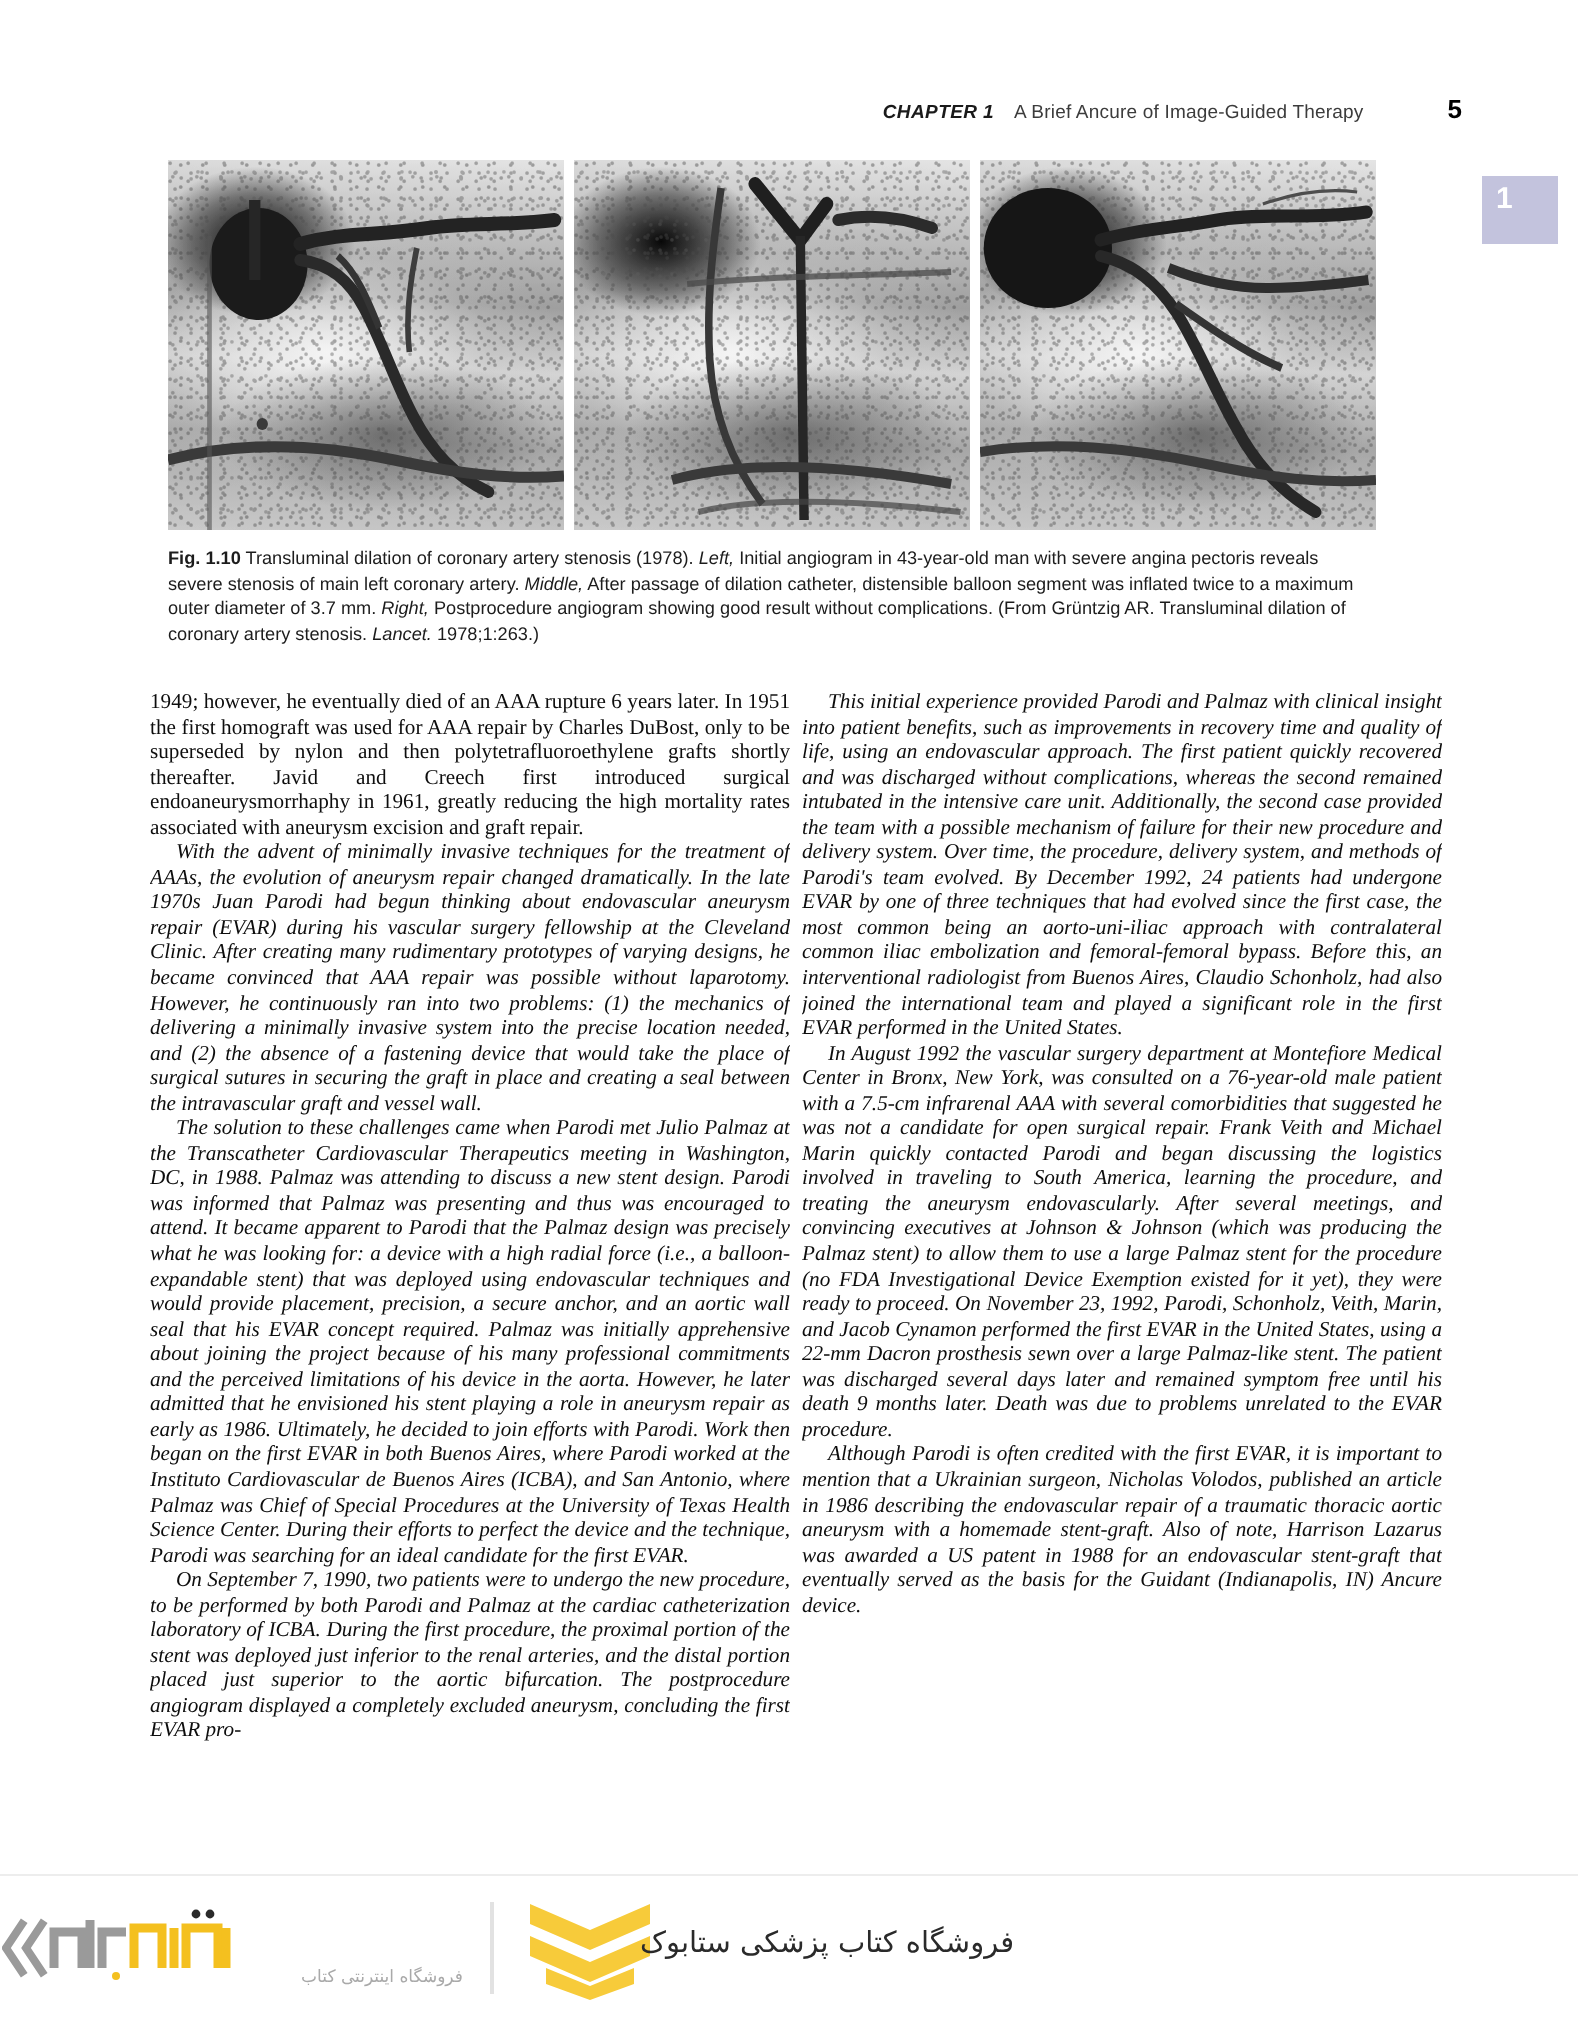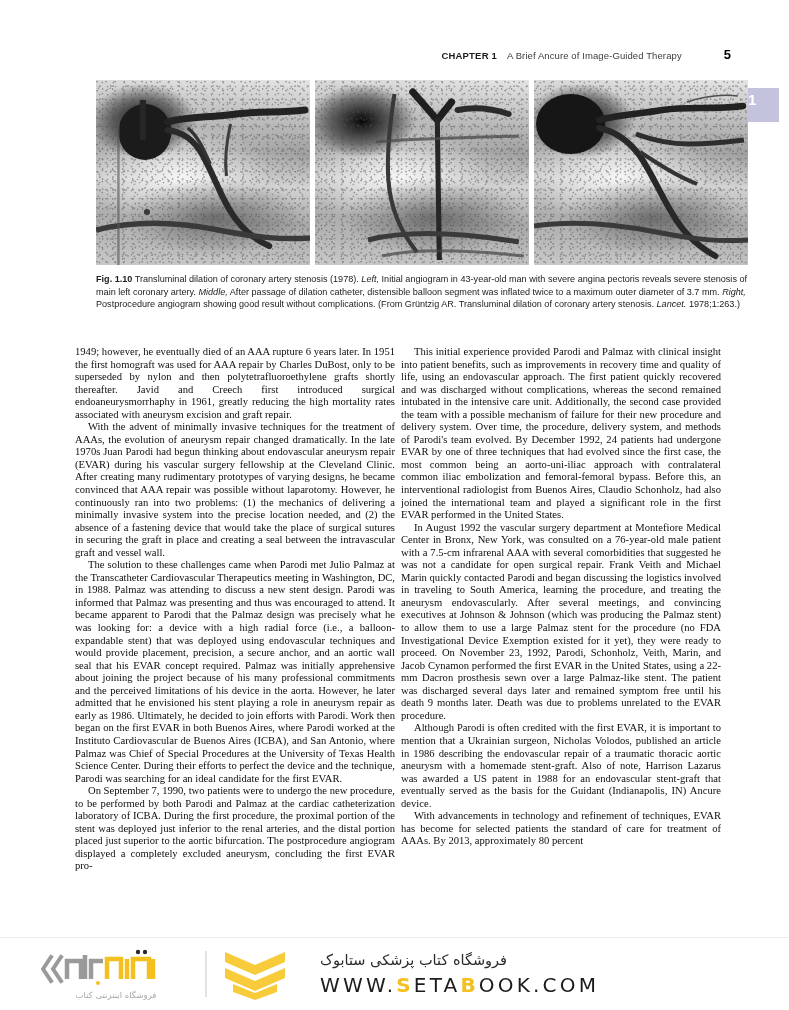--- a/index.html
+++ b/index.html
@@ -31,20 +31,21 @@
     justify-content: flex-end;
     gap: 0;
   }
   .rh-chapter {
     font-family: "Liberation Sans", sans-serif;
     font-weight: bold;
     font-size: 9.5px;
     letter-spacing: 0.2px;
     color: #1a1a1a;
     margin-right: 10px;
+    font-style: italic;
   }
   .rh-title {
     font-family: "Liberation Sans", sans-serif;
     font-size: 9.5px;
     color: #3c3c3c;
     letter-spacing: 0.1px;
   }
   .rh-pageno {
     font-family: "Liberation Sans", sans-serif;
     font-weight: bold;
@@ -69,22 +70,22 @@
     align-items: flex-start;
     justify-content: flex-start;
     padding: 3px 0 0 7px;
     box-sizing: border-box;
   }
 
   
   .figure {
     position: absolute;
     top: 80px;
-    left: 96px;
-    width: 652px;
+    left: 84px;
+    width: 604px;
   }
   .figure-images {
     display: flex;
     gap: 5px;
     height: 185px;
   }
   .angio {
     flex: 1 1 0;
     position: relative;
     overflow: hidden;
@@ -145,21 +146,21 @@
     flex: 1 1 0;
     font-family: "Liberation Serif", serif;
     font-size: 10.6px;
     line-height: 12.55px;
     text-align: justify;
     color: #0d0d0d;
     overflow: hidden;
     hyphens: none;
   }
   .col p { margin: 0; }
-  .col p.indent { text-indent: 13px; }
+  .col p.indent { text-indent: 13px; font-style: italic; }
 
   
   .col-fade {
     position: absolute;
     left: 0;
     right: 0;
     bottom: 0;
     height: 14px;
     background: linear-gradient(to bottom, rgba(255,255,255,0) 0%, rgba(255,255,255,0.88) 55%, rgba(255,255,255,1) 100%);
     pointer-events: none;
@@ -177,21 +178,21 @@
     display: flex;
     align-items: center;
   }
   .banner-left {
     width: 330px;
     display: flex;
     align-items: center;
     justify-content: center;
     gap: 14px;
   }
-  .logo-wrap { display: flex; flex-direction: column; align-items: center; }
+  .logo-wrap { display: flex; flex-direction: row; align-items: flex-end; }
   .logo-sub {
     font-family: "DejaVu Sans", sans-serif;
     font-size: 8.5px;
     color: #a9a9a9;
     margin-top: 1px;
     direction: rtl;
   }
   .logo-divider { width: 2px; height: 46px; background: #e2e2e2; }
   .banner-right {
     flex: 1;
@@ -288,21 +289,20 @@
     <div class="col" id="col-left">
         <p class="">1949; however, he eventually died of an AAA rupture 6 years later. In 1951 the first homograft was used for AAA repair by Charles DuBost, only to be superseded by nylon and then polytetrafluoroethylene grafts shortly thereafter. Javid and Creech first introduced surgical endoaneurysmorrhaphy in 1961, greatly reducing the high mortality rates associated with aneurysm excision and graft repair.</p>
         <p class="indent">With the advent of minimally invasive techniques for the treatment of AAAs, the evolution of aneurysm repair changed dramatically. In the late 1970s Juan Parodi had begun thinking about endovascular aneurysm repair (EVAR) during his vascular surgery fellowship at the Cleveland Clinic. After creating many rudimentary prototypes of varying designs, he became convinced that AAA repair was possible without laparotomy. However, he continuously ran into two problems: (1) the mechanics of delivering a minimally invasive system into the precise location needed, and (2) the absence of a fastening device that would take the place of surgical sutures in securing the graft in place and creating a seal between the intravascular graft and vessel wall.</p>
         <p class="indent">The solution to these challenges came when Parodi met Julio Palmaz at the Transcatheter Cardiovascular Therapeutics meeting in Washington, DC, in 1988. Palmaz was attending to discuss a new stent design. Parodi was informed that Palmaz was presenting and thus was encouraged to attend. It became apparent to Parodi that the Palmaz design was precisely what he was looking for: a device with a high radial force (i.e., a balloon-expandable stent) that was deployed using endovascular techniques and would provide placement, precision, a secure anchor, and an aortic wall seal that his EVAR concept required. Palmaz was initially apprehensive about joining the project because of his many professional commitments and the perceived limitations of his device in the aorta. However, he later admitted that he envisioned his stent playing a role in aneurysm repair as early as 1986. Ultimately, he decided to join efforts with Parodi. Work then began on the first EVAR in both Buenos Aires, where Parodi worked at the Instituto Cardiovascular de Buenos Aires (ICBA), and San Antonio, where Palmaz was Chief of Special Procedures at the University of Texas Health Science Center. During their efforts to perfect the device and the technique, Parodi was searching for an ideal candidate for the first EVAR.</p>
         <p class="indent">On September 7, 1990, two patients were to undergo the new procedure, to be performed by both Parodi and Palmaz at the cardiac catheterization laboratory of ICBA. During the first procedure, the proximal portion of the stent was deployed just inferior to the renal arteries, and the distal portion placed just superior to the aortic bifurcation. The postprocedure angiogram displayed a completely excluded aneurysm, concluding the first EVAR pro-</p>
       </div>
     <div class="col" id="col-right">
         <p class="indent">This initial experience provided Parodi and Palmaz with clinical insight into patient benefits, such as improvements in recovery time and quality of life, using an endovascular approach. The first patient quickly recovered and was discharged without complications, whereas the second remained intubated in the intensive care unit. Additionally, the second case provided the team with a possible mechanism of failure for their new procedure and delivery system. Over time, the procedure, delivery system, and methods of Parodi's team evolved. By December 1992, 24 patients had undergone EVAR by one of three techniques that had evolved since the first case, the most common being an aorto-uni-iliac approach with contralateral common iliac embolization and femoral-femoral bypass. Before this, an interventional radiologist from Buenos Aires, Claudio Schonholz, had also joined the international team and played a significant role in the first EVAR performed in the United States.</p>
         <p class="indent">In August 1992 the vascular surgery department at Montefiore Medical Center in Bronx, New York, was consulted on a 76-year-old male patient with a 7.5-cm infrarenal AAA with several comorbidities that suggested he was not a candidate for open surgical repair. Frank Veith and Michael Marin quickly contacted Parodi and began discussing the logistics involved in traveling to South America, learning the procedure, and treating the aneurysm endovascularly. After several meetings, and convincing executives at Johnson &amp; Johnson (which was producing the Palmaz stent) to allow them to use a large Palmaz stent for the procedure (no FDA Investigational Device Exemption existed for it yet), they were ready to proceed. On November 23, 1992, Parodi, Schonholz, Veith, Marin, and Jacob Cynamon performed the first EVAR in the United States, using a 22-mm Dacron prosthesis sewn over a large Palmaz-like stent. The patient was discharged several days later and remained symptom free until his death 9 months later. Death was due to problems unrelated to the EVAR procedure.</p>
         <p class="indent">Although Parodi is often credited with the first EVAR, it is important to mention that a Ukrainian surgeon, Nicholas Volodos, published an article in 1986 describing the endovascular repair of a traumatic thoracic aortic aneurysm with a homemade stent-graft. Also of note, Harrison Lazarus was awarded a US patent in 1988 for an endovascular stent-graft that eventually served as the basis for the Guidant (Indianapolis, IN) Ancure device.</p>
-        <p class="indent">With advancements in technology and refinement of techniques, EVAR has become for selected patients the standard of care for treatment of AAAs. By 2013, approximately 80 percent</p>
       </div>
     <div class="col-fade"></div>
   </div>
 
   <div class="banner">
     <div class="banner-left">
       <div class="logo-wrap">
         <svg width="150" height="40" viewBox="0 0 150 40">
           <path d="M10 8 L2 20 L10 32" stroke="#9a9a9a" stroke-width="4" fill="none" stroke-linecap="square"></path>
           <path d="M20 8 L12 20 L20 32" stroke="#9a9a9a" stroke-width="4" fill="none" stroke-linecap="square"></path>
@@ -321,17 +321,16 @@
       </div>
       <div class="logo-divider"></div>
       <svg width="68" height="52" viewBox="0 0 68 52">
         <path d="M4 4 L34 17 L64 4 L64 14 L34 27 L4 14 Z" fill="#f7cb3a"></path>
         <path d="M4 20 L34 33 L64 20 L64 30 L34 43 L4 30 Z" fill="#f7cb3a"></path>
         <path d="M12 36 L34 45 L56 36 L56 44 L34 52 L12 44 Z" fill="#f7cb3a"></path>
       </svg>
     </div>
     <div class="banner-right">
       <div class="fa-line">فروشگاه کتاب پزشکی ستابوک</div>
-      <div class="url-line"><span>WWW.</span><span class="hl">S</span><span>ETA</span><span class="hl">B</span><span>OOK.COM</span></div>
     </div>
   </div>
 
 </div>
 
 </body></html>

